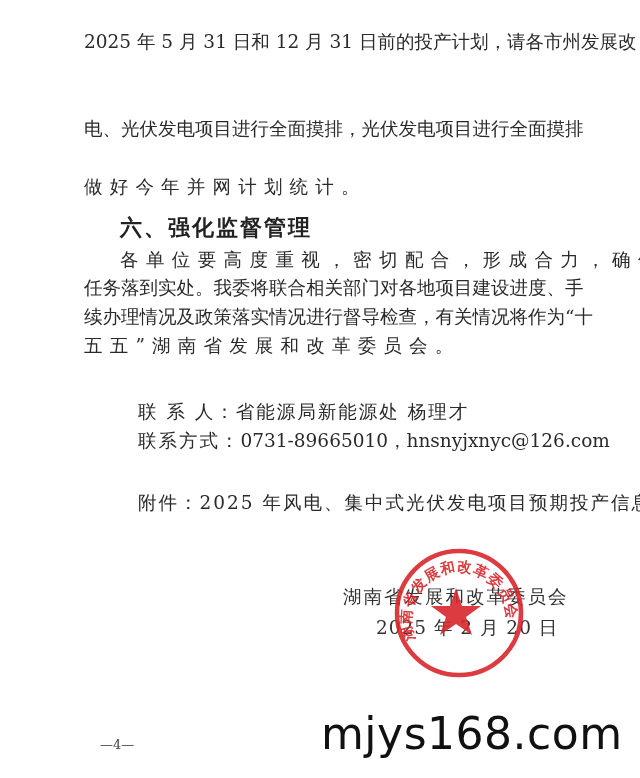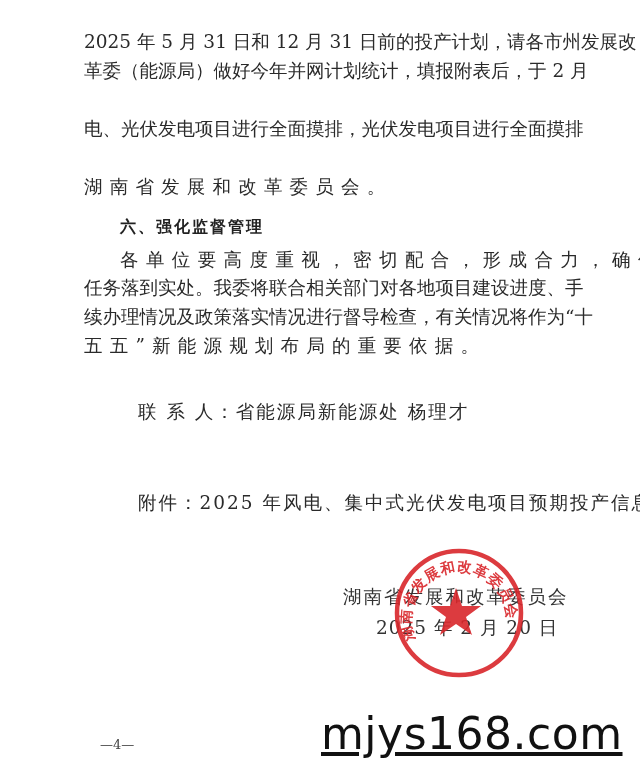--- a/index.html
+++ b/index.html
@@ -10,53 +10,55 @@
       color: #2a2a2a;
     }
     .page { position: absolute; left: 0; top: 0; width: 640px; height: 616px; }
     .line {
       position: absolute; left: 84px; width: 480px;
       font-size: 18.5px; line-height: 24px; white-space: nowrap;
       letter-spacing: 7.2px;
     }
     .line.justify { text-align: justify; text-align-last: justify; width: 472px; letter-spacing: 0; }
     .heading {
-      position: absolute; left: 120px; font-size: 16px; line-height: 24px;
-      font-family: Liberation Mono, monospace; font-weight: bold;
+      position: absolute; left: 120px; font-size: 22px; line-height: 24px;
+      font-family: Liberation Sans, sans-serif; font-weight: bold;
       letter-spacing: 2px; color: #222;
     }
     .contact { position: absolute; left: 121px; font-size: 18.5px; line-height: 24px; white-space: nowrap; letter-spacing: 2px; margin-left: 17px; }
     .sign { position: absolute; font-size: 18.5px; line-height: 24px; white-space: nowrap; letter-spacing: 2px; color: #333; }
     .pageno { position: absolute; left: 100px; top: 737px; font-size: 13px; color: #444; }
     .watermark {
       position: absolute; left: 321px; top: 708px;
       font-family: "DejaVu Sans", "Liberation Sans", sans-serif;
-      font-size: 44px; color: #111; letter-spacing: 0.5px; text-decoration: underline;
+      font-size: 44px; color: #111; letter-spacing: 0.5px;
     }
     .seal { position: absolute; left: 392px; top: 546px; width: 134px; height: 134px; opacity: 0.9; }
   </style>
 </head>
 <body>
 
 <div class="page">
 
   <div class="line justify" style="top:30px">2025 年 5 月 31 日和 12 月 31 日前的投产计划，请各市州发展改</div>
-  <div class="line justify" style="top:59px">革委（能源局）做好今年并网计划统计，填报附表后，于 2 月</div>
   <div class="line justify" style="top:117px">电、光伏发电项目进行全面摸排，光伏发电项目进行全面摸排</div>
-  <div class="line" style="top:175px">湖南省发展和改革委员会。</div>
+  <div class="line" style="top:175px">做好今年并网计划统计。</div>
 
   <div class="heading" style="top:216px">六、强化监督管理</div>
 
   <div class="line" style="top:248px; left:120px; width:436px; letter-spacing:7.4px">各单位要高度重视，密切配合，形成合力，确保各项工作</div>
   <div class="line justify" style="top:276px">任务落到实处。我委将联合相关部门对各地项目建设进度、手</div>
   <div class="line justify" style="top:305px">续办理情况及政策落实情况进行督导检查，有关情况将作为“十</div>
-  <div class="line" style="top:334px">五五”新能源规划布局的重要依据。</div>
+  <div class="line" style="top:334px">五五”湖南省发展和改革委员会。</div>
 
   <div class="contact" style="top:400px">
     <span>联 系 人：</span><span>省能源局新能源处 杨理才</span>
+  </div>
+  <div class="contact" style="top:429px">
+    <span>联系方式：</span><span style="letter-spacing:0">0731-89665010，hnsnyjxnyc@126.com</span>
   </div>
 
   <div class="contact" style="top:491px">附件：2025 年风电、集中式光伏发电项目预期投产信息表</div>
 
   <div class="sign" style="left:343px; top:585px">湖南省发展和改革委员会</div>
   <div class="sign" style="left:376px; top:616px; letter-spacing:1px">2025 年 2 月 20 日</div>
 
   <svg class="seal" viewBox="0 0 134 134">
     <defs>
       <path id="sealArc" d="M 24 95 A 48 48 0 1 1 110 95" fill="none"></path>

